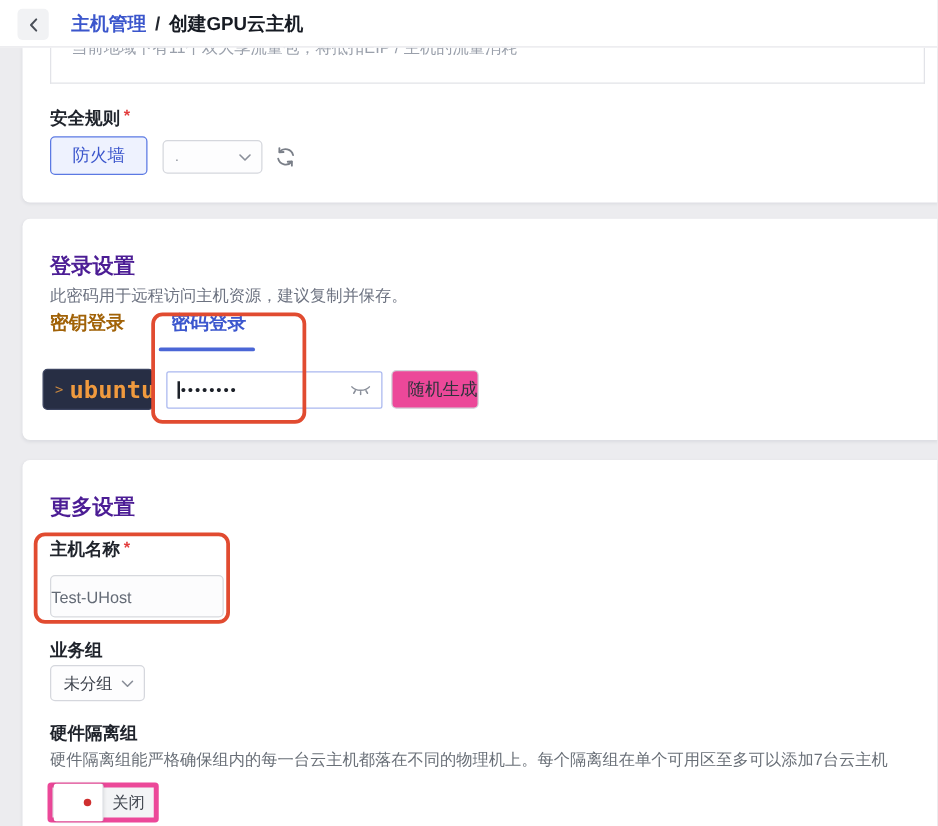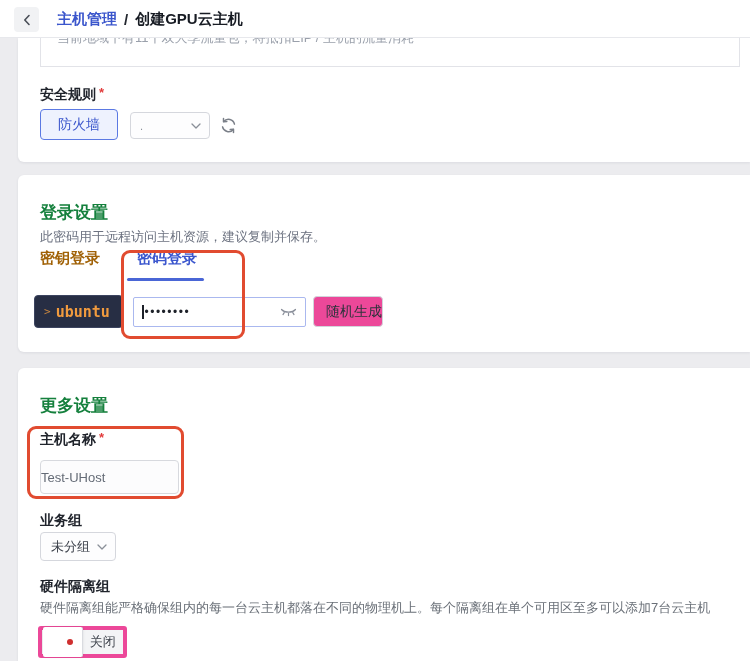--- a/index.html
+++ b/index.html
@@ -58,35 +58,35 @@
   .rule-dropdown {
     left:112px; top:74px; width:80px; height:27px;
     border:1px solid #d5d7dd; background:#fdfdfe; border-radius:4px;
     display:flex; align-items:center; cursor:pointer;
   }
   .rule-dropdown .dd-val { font-size:11px; color:#8a8f99; margin-left:9px; flex:1; }
   .dd-chevron { color:#8a8f99; margin-right:8px; display:flex; }
   .refresh-btn { left:202px; top:79px; width:17px; height:17px; color:#7a7f88; cursor:pointer; }
 
   
-  .section-title { font-size:17px; font-weight:bold; color:#15803d; }
+  .section-title { font-size:17px; font-weight:bold; color:#4c1d95; }
   .login-title { left:22px; top:26px; }
   .login-sub { left:22px; top:53px; font-size:13px; color:#6c7280; }
   .tab { top:74px; font-size:15px; font-weight:bold; cursor:pointer; }
   .tab-key { left:22px; color:#a16207; }
   .tab-pwd { left:119px; color:#3c57ce; }
   .tab-underline { left:109px; top:103px; width:77px; height:3px; background:#4a66d6; border-radius:2px; }
   .terminal-chip {
     left:16px; top:120px; width:89px; height:33px;
     background:#272e44; border:1px solid #3c4460; border-radius:4px;
     display:flex; align-items:center; padding-left:9px; gap:5px;
     font-family:"DejaVu Sans Mono","Liberation Mono",monospace;
   }
   .term-prompt { color:#c9873f; font-size:11px; }
-  .term-user { color:#f09a3e; font-size:15px; font-weight:bold; }
+  .term-user { color:#f09a3e; font-size:19px; font-weight:bold; }
   .pwd-input {
     left:115px; top:122px; width:173px; height:30px;
     border:1px solid #aab8ef; border-radius:2px; background:#fff;
     display:flex; align-items:center; padding:0 8px; cursor:text;
   }
   .caret { width:1.5px; height:14px; background:#1d2129; margin-right:1px; }
   .pwd-dots { font-size:12px; letter-spacing:1.5px; color:#1d2129; flex:1; }
   .eye-btn { color:#8a8f9a; display:flex; cursor:pointer; }
   .gen-btn {
     left:295px; top:121px; width:70px; height:31px;

